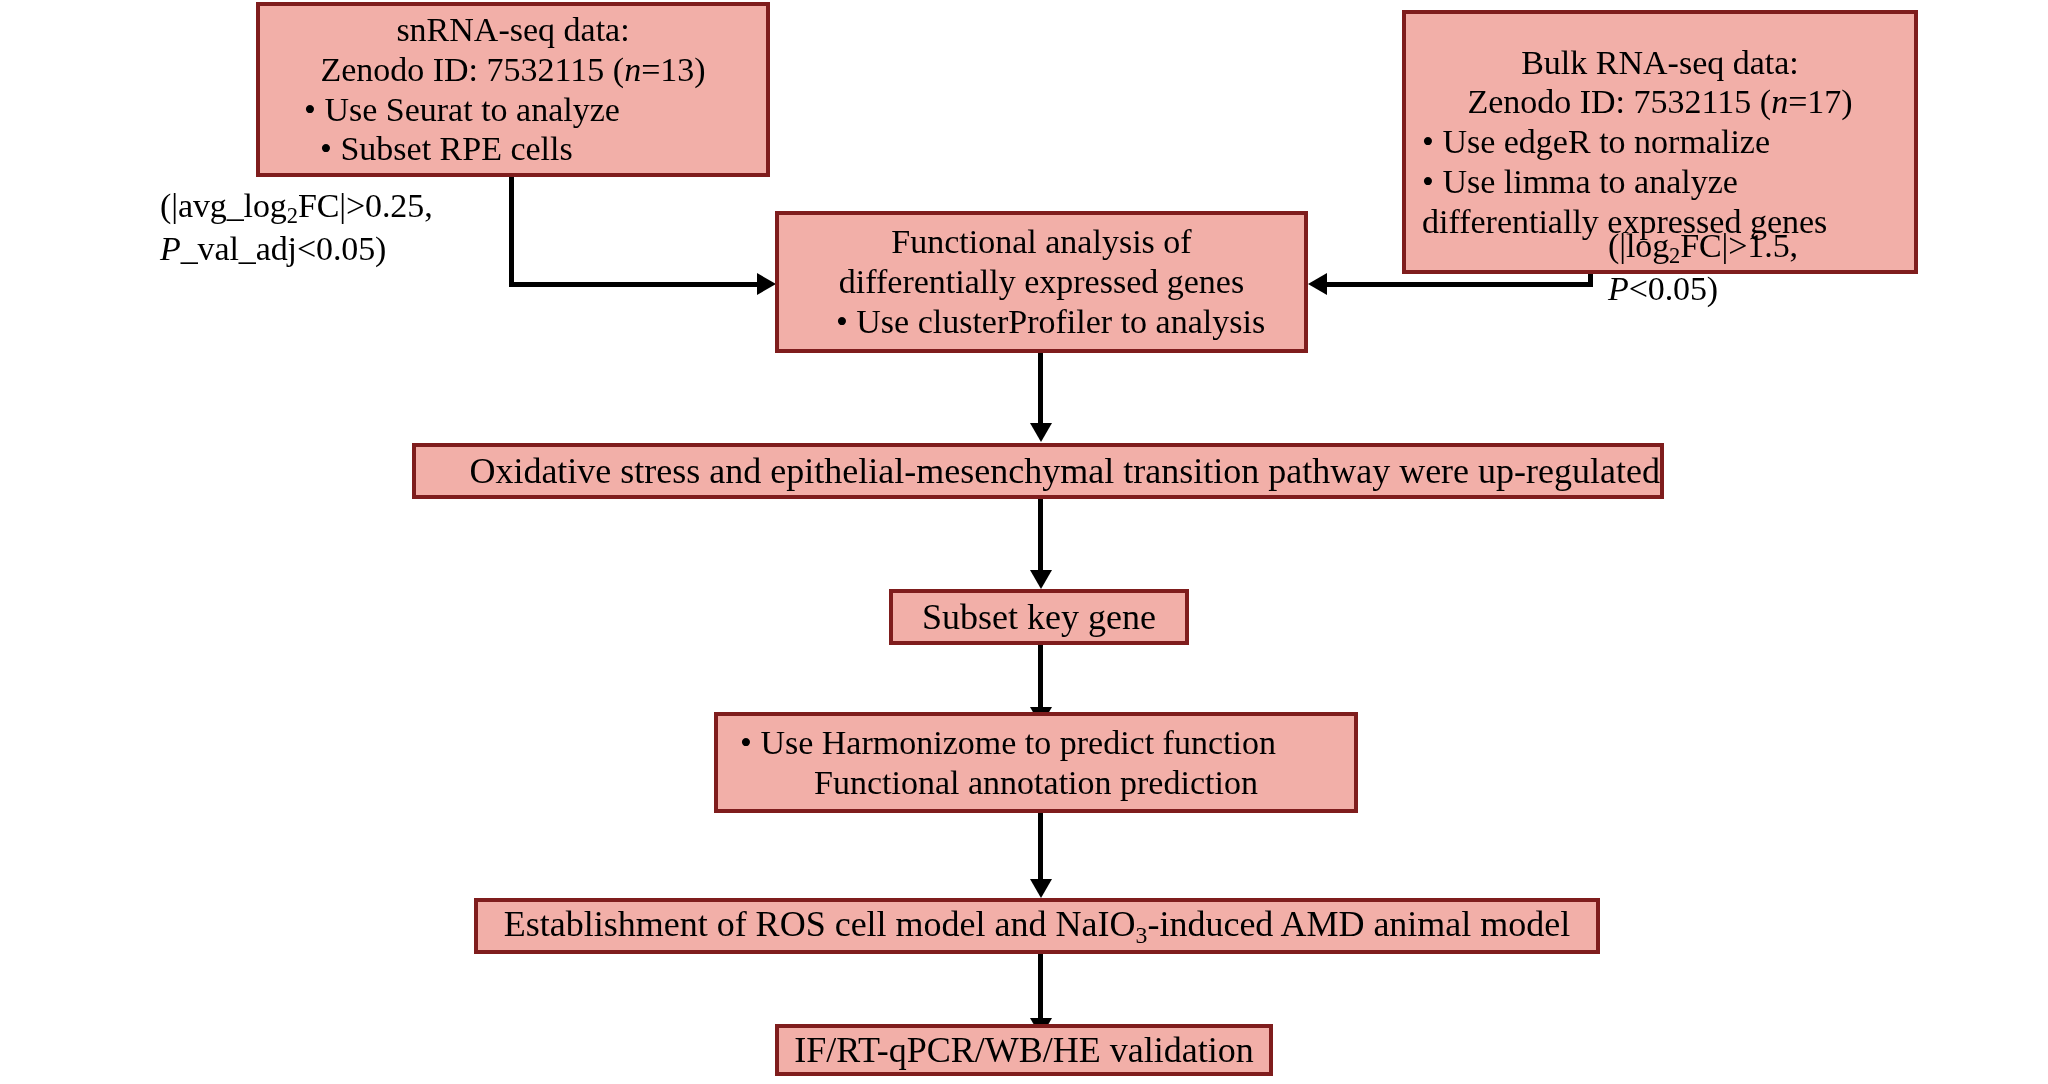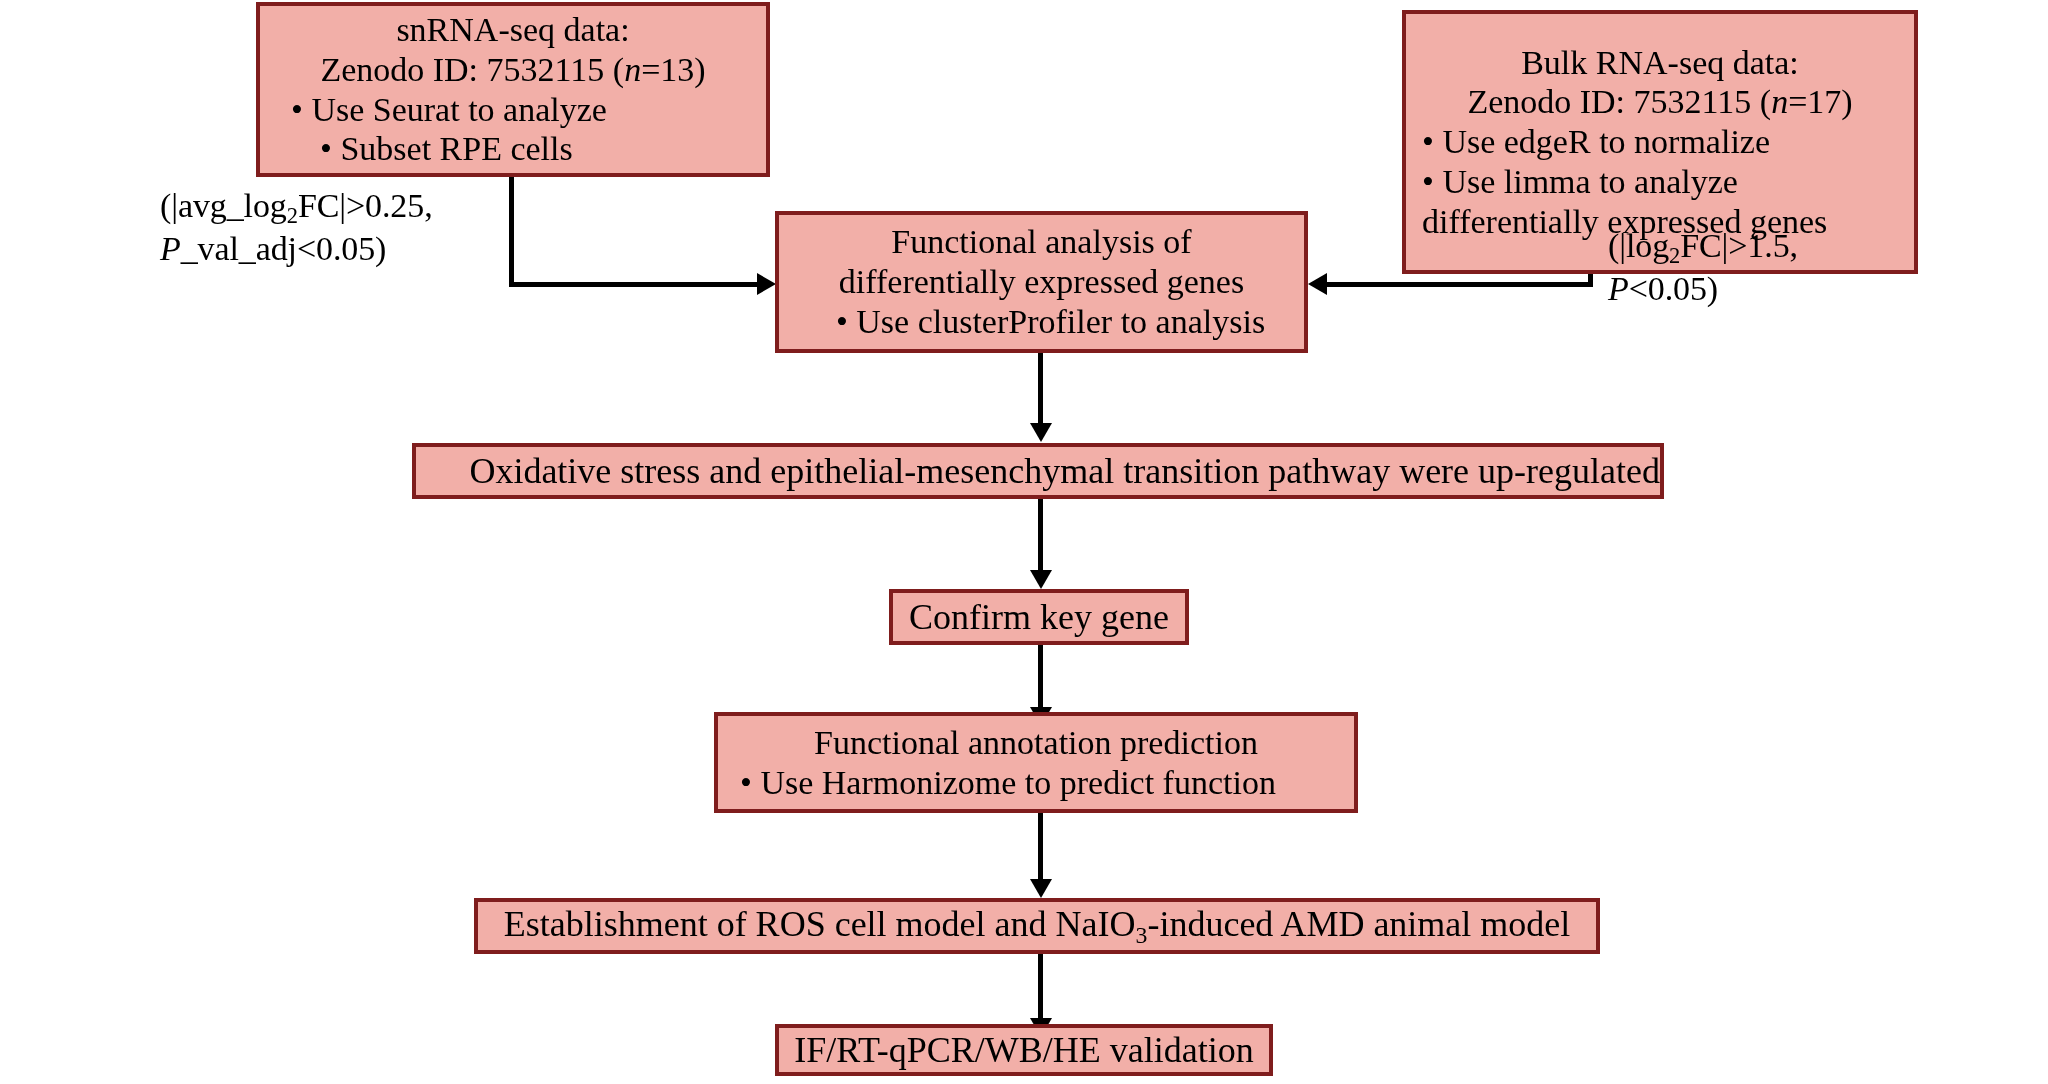--- a/index.html
+++ b/index.html
@@ -90,21 +90,21 @@
   .cond { letter-spacing: -0.1px; }
 </style>
 </head>
 <body>
 
 <div id="canvas">
 
   <div class="node center t34" style="left:256px; top:2px; width:514px; height:175px;">
     <span class="ln">snRNA-seq data:</span>
     <span class="ln"><span>Zenodo ID: 7532115 (</span><i class="it">n</i><span>=13)</span></span>
-    <span class="ln leftal padl" style="padding-left:31px;">• Use Seurat to analyze</span>
+    <span class="ln leftal padl" style="padding-left:44px;">• Use Seurat to analyze</span>
     <span class="ln leftal padl" style="padding-left:60px;">• Subset RPE cells</span>
   </div>
 
   <div class="node center t34" style="left:1402px; top:10px; width:516px; height:264px;">
     <span class="ln">Bulk RNA-seq data:</span>
     <span class="ln"><span>Zenodo ID: 7532115 (</span><i class="it">n</i><span>=17)</span></span>
     <span class="ln leftal" style="padding-left:16px;">• Use edgeR to normalize</span>
     <span class="ln leftal" style="padding-left:16px;">• Use limma to analyze</span>
     <span class="ln leftal" style="padding-left:16px;">differentially expressed genes</span>
   </div>
@@ -137,29 +137,29 @@
   <div class="arrow-down" style="left:1030px; top:423px;"></div>
 
   <div class="node center t36" style="left:412px; top:443px; width:1252px; height:56px;align-items:flex-end;">
     <span class="ln">Oxidative stress and epithelial-mesenchymal transition pathway were up-regulated</span>
   </div>
 
   <div class="ln-v" style="left:1038px; top:499px; height:74px;"></div>
   <div class="arrow-down" style="left:1030px; top:570px;"></div>
 
   <div class="node center t36" style="left:889px; top:589px; width:300px; height:56px;">
-    <span class="ln">Confirm key gene</span>
+    <span class="ln">Subset key gene</span>
   </div>
 
   <div class="ln-v" style="left:1038px; top:645px; height:66px;"></div>
   <div class="arrow-down" style="left:1030px; top:707px;"></div>
 
   <div class="node center t34" style="left:714px; top:712px; width:644px; height:101px;">
+    <span class="ln leftal" style="padding-left:22px;">• Use Harmonizome to predict function</span>
     <span class="ln">Functional annotation prediction</span>
-    <span class="ln leftal" style="padding-left:22px;">• Use Harmonizome to predict function</span>
   </div>
 
   <div class="ln-v" style="left:1038px; top:813px; height:70px;"></div>
   <div class="arrow-down" style="left:1030px; top:879px;"></div>
 
   <div class="node center t36" style="left:474px; top:898px; width:1126px; height:56px;">
     <span class="ln"><span>Establishment of ROS cell model and NaIO</span><sub>3</sub><span>-induced AMD animal model</span></span>
   </div>
 
   <div class="ln-v" style="left:1038px; top:954px; height:68px;"></div>

